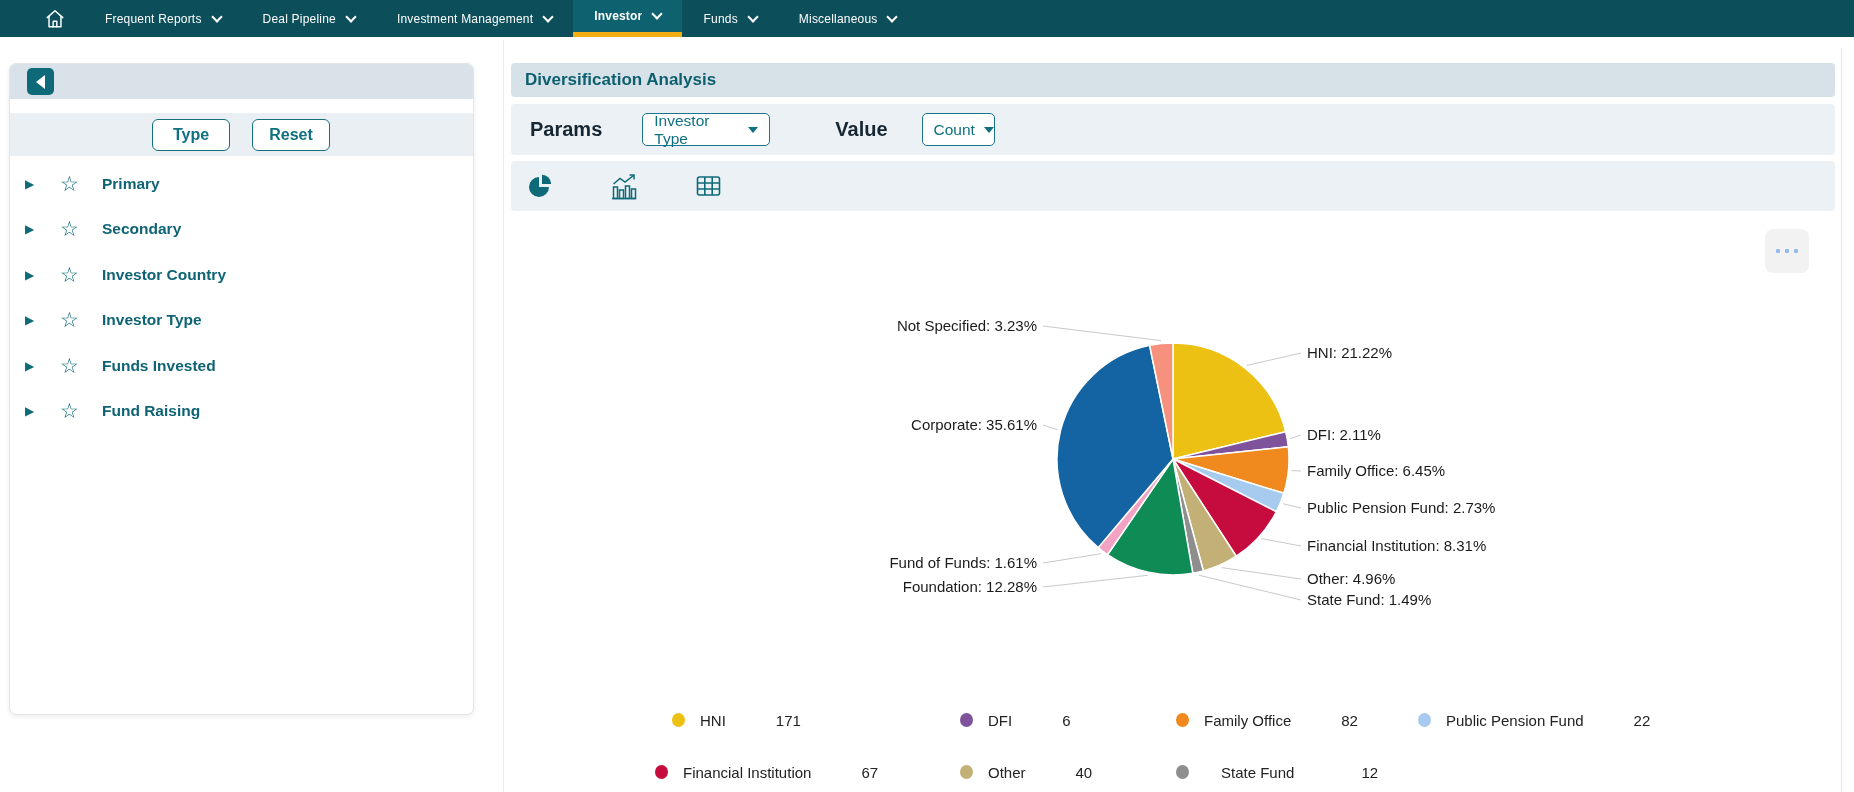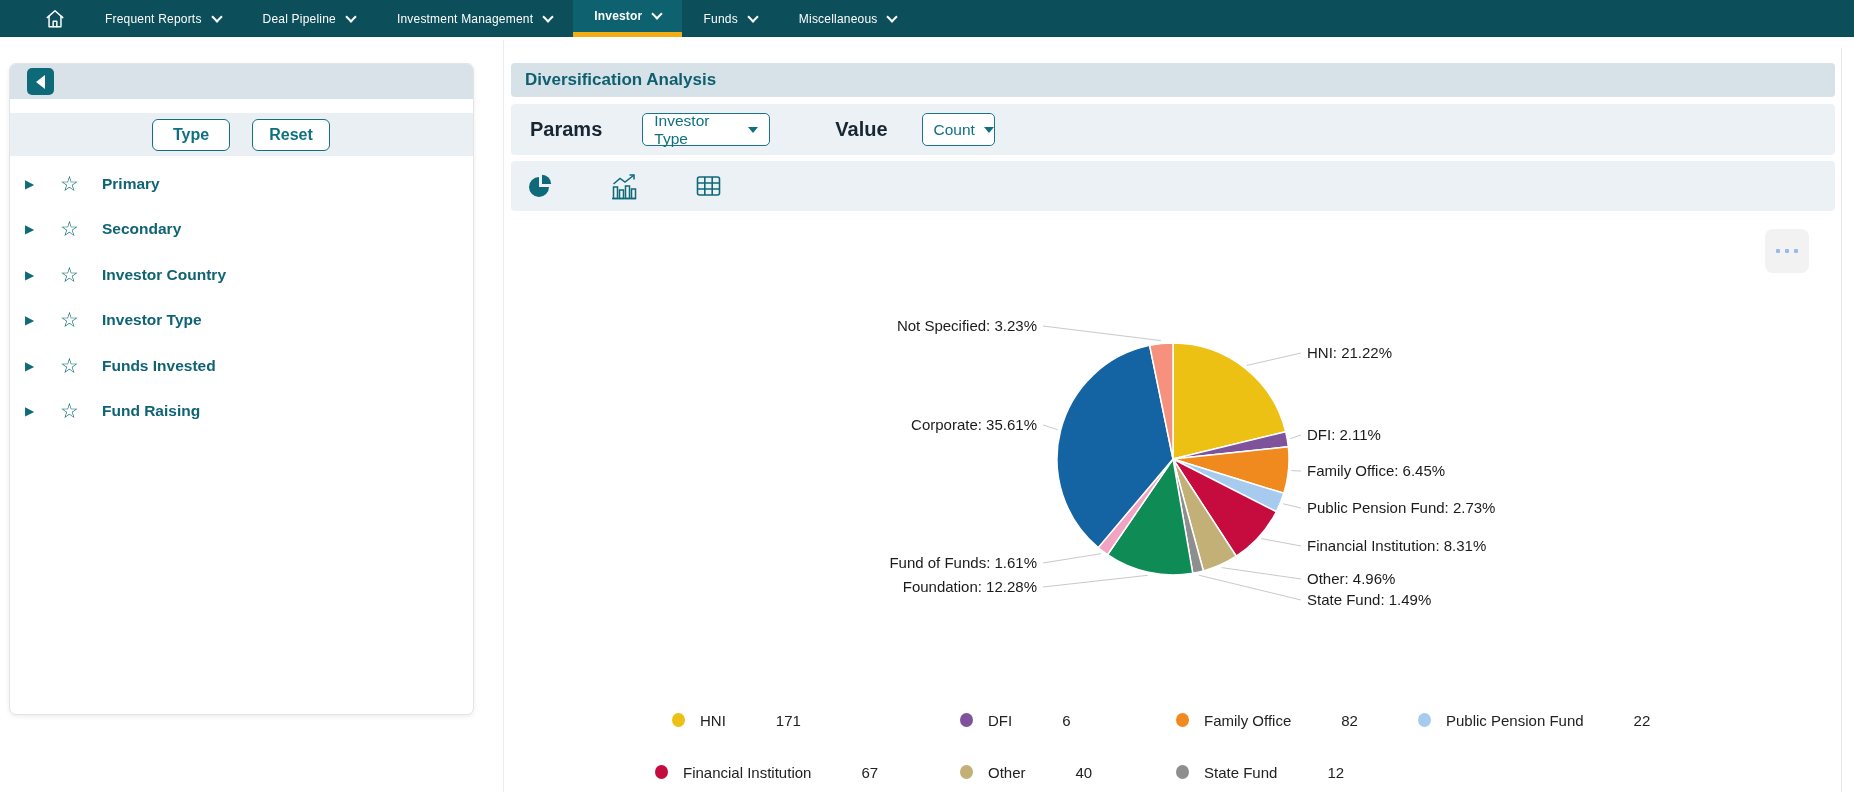--- a/index.html
+++ b/index.html
@@ -264,21 +264,21 @@
     <div class="legend-item" style="left:144px; top:549px;">
       <span class="legend-dot" style="background: rgb(198, 11, 63);"></span>
       <span class="legend-name">Financial Institution</span>
       <span class="legend-count">67</span>
     </div>
     <div class="legend-item" style="left:449px; top:549px;">
       <span class="legend-dot" style="background: rgb(194, 176, 119);"></span>
       <span class="legend-name">Other</span>
       <span class="legend-count">40</span>
     </div>
-    <div class="legend-item" style="left:665px; top:549px;">
+    <div class="legend-item" style="left:665px; top:549px;gap:17px;">
       <span class="legend-dot" style="background: rgb(142, 142, 142);"></span>
       <span class="legend-name">State Fund</span>
       <span class="legend-count">12</span>
     </div>
     <div class="legend-item" style="left:907px; top:578px;">
       <span class="legend-dot" style="background: rgb(15, 140, 85);"></span>
       <span class="legend-name">Foundation</span>
       <span class="legend-count">99</span>
     </div>
   </div>

